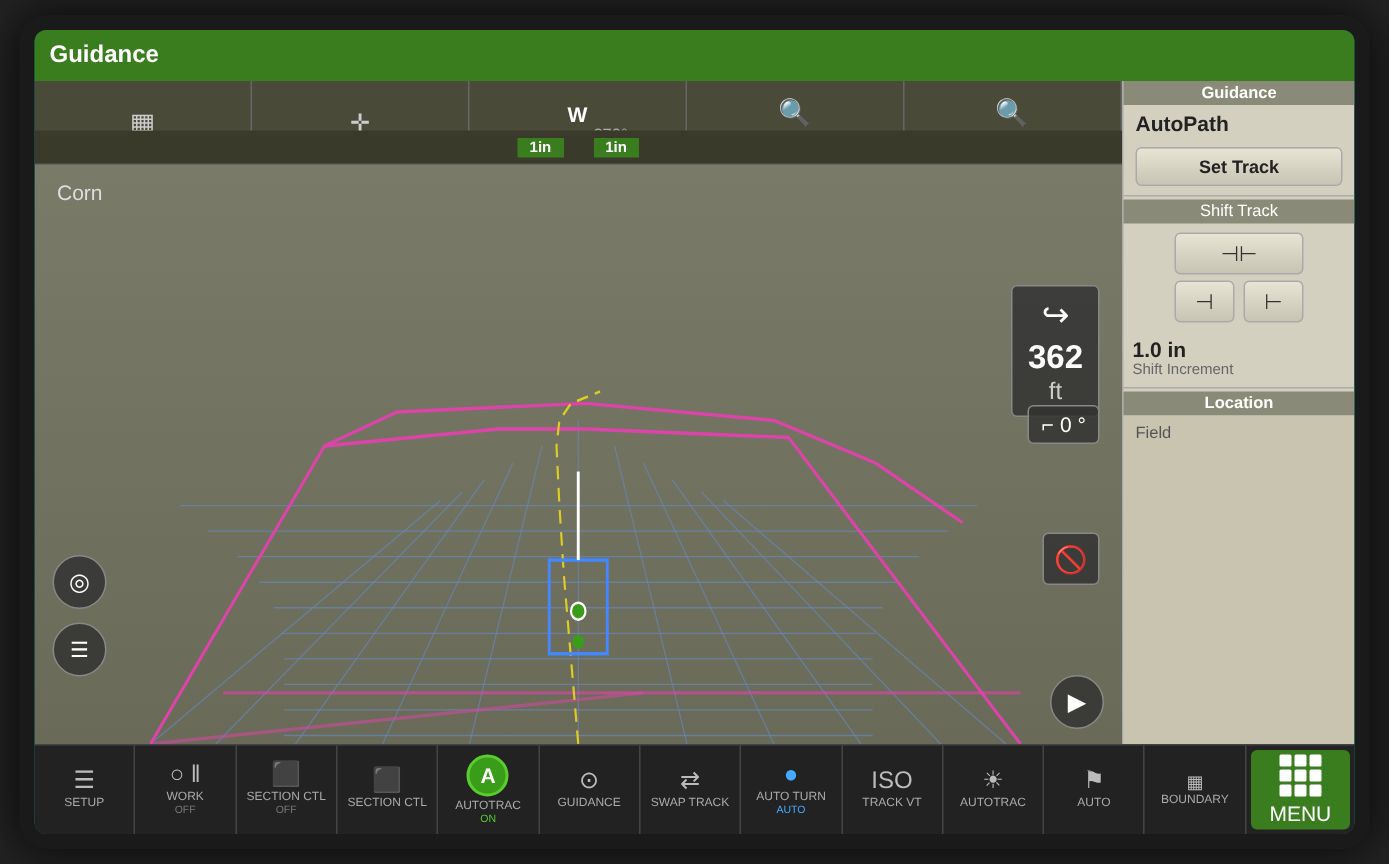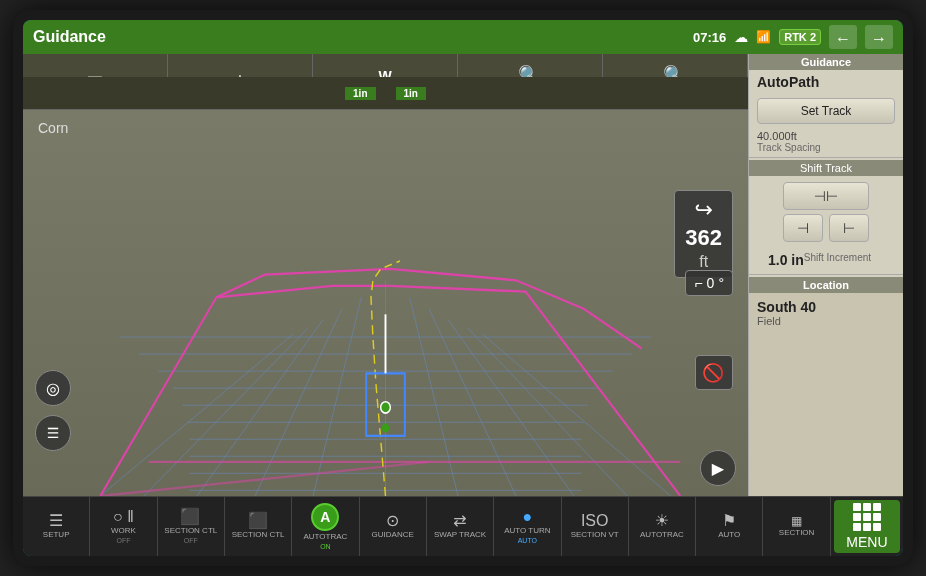--- a/index.html
+++ b/index.html
@@ -131,21 +131,21 @@
     .compass-deg {
       color: #aaa;
       font-size: 11px;
       margin-left: 44px;
     }
     .offset-bar {
       position: absolute;
       bottom: 0;
       left: 0;
       right: 0;
-      height: 32px;
+      height: 22px;
       background: #3a3a2a;
       display: flex;
       align-items: center;
       justify-content: center;
       gap: 20px;
     }
     .offset-green {
       background: #3a7d1e;
       color: white;
       font-size: 10px;
@@ -289,21 +289,21 @@
       color: #222;
     }
     .set-track-btn {
       margin: 4px 8px;
       background: linear-gradient(180deg, #e8e4d4, #c8c4b4);
       border: 1px solid #aaa;
       border-radius: 4px;
       padding: 5px;
       text-align: center;
       font-size: 12px;
-      font-weight: normal;
+      font-weight: bold;
       cursor: pointer;
       color: #222;
     }
     .track-spacing-row {
       padding: 2px 8px;
       display: flex;
       flex-direction: column;
     }
     .track-spacing-val {
       font-size: 11px;
@@ -343,23 +343,23 @@
       width: 40px;
       height: 28px;
       display: flex;
       align-items: center;
       justify-content: center;
       font-size: 14px;
       cursor: pointer;
       color: #333;
     }
     .shift-increment {
-      padding: 4px 19px;
-      display: flex;
-      flex-direction: row;
+      padding: 4px 6px;
+      display: flex;
+      flex-direction: column;
     }
     .shift-inc-val {
       font-size: 14px;
       font-weight: bold;
       color: #222;
     }
     .shift-inc-lbl {
       font-size: 10px;
       color: #666;
     }
@@ -466,32 +466,20 @@
     }
   </style>
 </head>
 <body>
 
 <div class="device">
   <div class="screen">
 
     <div class="header">
       <span class="header-title">Guidance</span>
-      <div class="header-right">
-        <span class="header-time">07:16</span>
-
-        <span style="font-size:14px;">☁</span>
-        <span style="font-size:12px;">📶</span>
-        <span class="rtk-badge">
-          <span>RTK</span>
-          <span>2</span>
-        </span>
-        <button class="nav-arrow">←</button>
-        <button class="nav-arrow">→</button>
-      </div>
     </div>
 
     <div class="main-content">
 
       <div class="map-area">
 
         <div class="map-toolbar">
 
           <div class="toolbar-btn">
             <span style="font-size:18px;">▦</span>
@@ -619,24 +607,20 @@
 
       <div class="right-panel">
         <div class="panel-section-header">Guidance</div>
 
         <div class="panel-row">
           <span class="panel-value">AutoPath</span>
         </div>
 
         <div class="set-track-btn">Set Track</div>
 
-        <div class="track-spacing-row">
-          <span class="track-spacing-val">40.000ft</span>
-          <span class="track-spacing-lbl">Track Spacing</span>
-        </div>
 
         <div class="panel-divider"></div>
 
         <div class="shift-track-header">Shift Track</div>
 
         <div class="shift-controls">
 
           <div class="shift-row">
             <div class="shift-btn" style="width:86px;">⊣⊢</div>
           </div>
@@ -650,21 +634,20 @@
         <div class="shift-increment">
           <span class="shift-inc-val">1.0 in</span>
           <span class="shift-inc-lbl">Shift Increment</span>
         </div>
 
         <div class="panel-divider"></div>
 
         <div class="panel-section-header">Location</div>
 
         <div class="location-section">
-          <div class="location-name">South 40</div>
           <div class="location-sub">Field</div>
         </div>
       </div>
     </div>
 
     <div class="bottom-toolbar">
 
       <div class="btm-btn">
         <span class="btm-btn-icon">☰</span>
         <span class="btm-btn-label">SETUP</span>
@@ -706,36 +689,36 @@
       </div>
 
       <div class="btm-btn">
         <span class="btm-btn-icon" style="color:#44aaff;">●</span>
         <span class="btm-btn-label">AUTO TURN</span>
         <span class="btm-btn-status" style="color:#44aaff;">AUTO</span>
       </div>
 
       <div class="btm-btn">
         <span class="btm-btn-icon">ISO</span>
-        <span class="btm-btn-label">SECTION VT</span>
+        <span class="btm-btn-label">TRACK VT</span>
       </div>
 
       <div class="btm-btn">
         <span class="btm-btn-icon">☀</span>
         <span class="btm-btn-label">AUTOTRAC</span>
       </div>
 
       <div class="btm-btn">
         <span class="btm-btn-icon">⚑</span>
         <span class="btm-btn-label">AUTO</span>
       </div>
 
       <div class="btm-btn">
         <span class="btm-btn-icon" style="font-size:12px;">▦</span>
-        <span class="btm-btn-label">SECTION</span>
+        <span class="btm-btn-label">BOUNDARY</span>
       </div>
 
       <div class="btm-btn menu-btn">
         <div class="menu-grid-icon">
           <div class="menu-grid-cell"></div>
             <div class="menu-grid-cell"></div>
             <div class="menu-grid-cell"></div>
           <div class="menu-grid-cell"></div>
             <div class="menu-grid-cell"></div>
             <div class="menu-grid-cell"></div>

